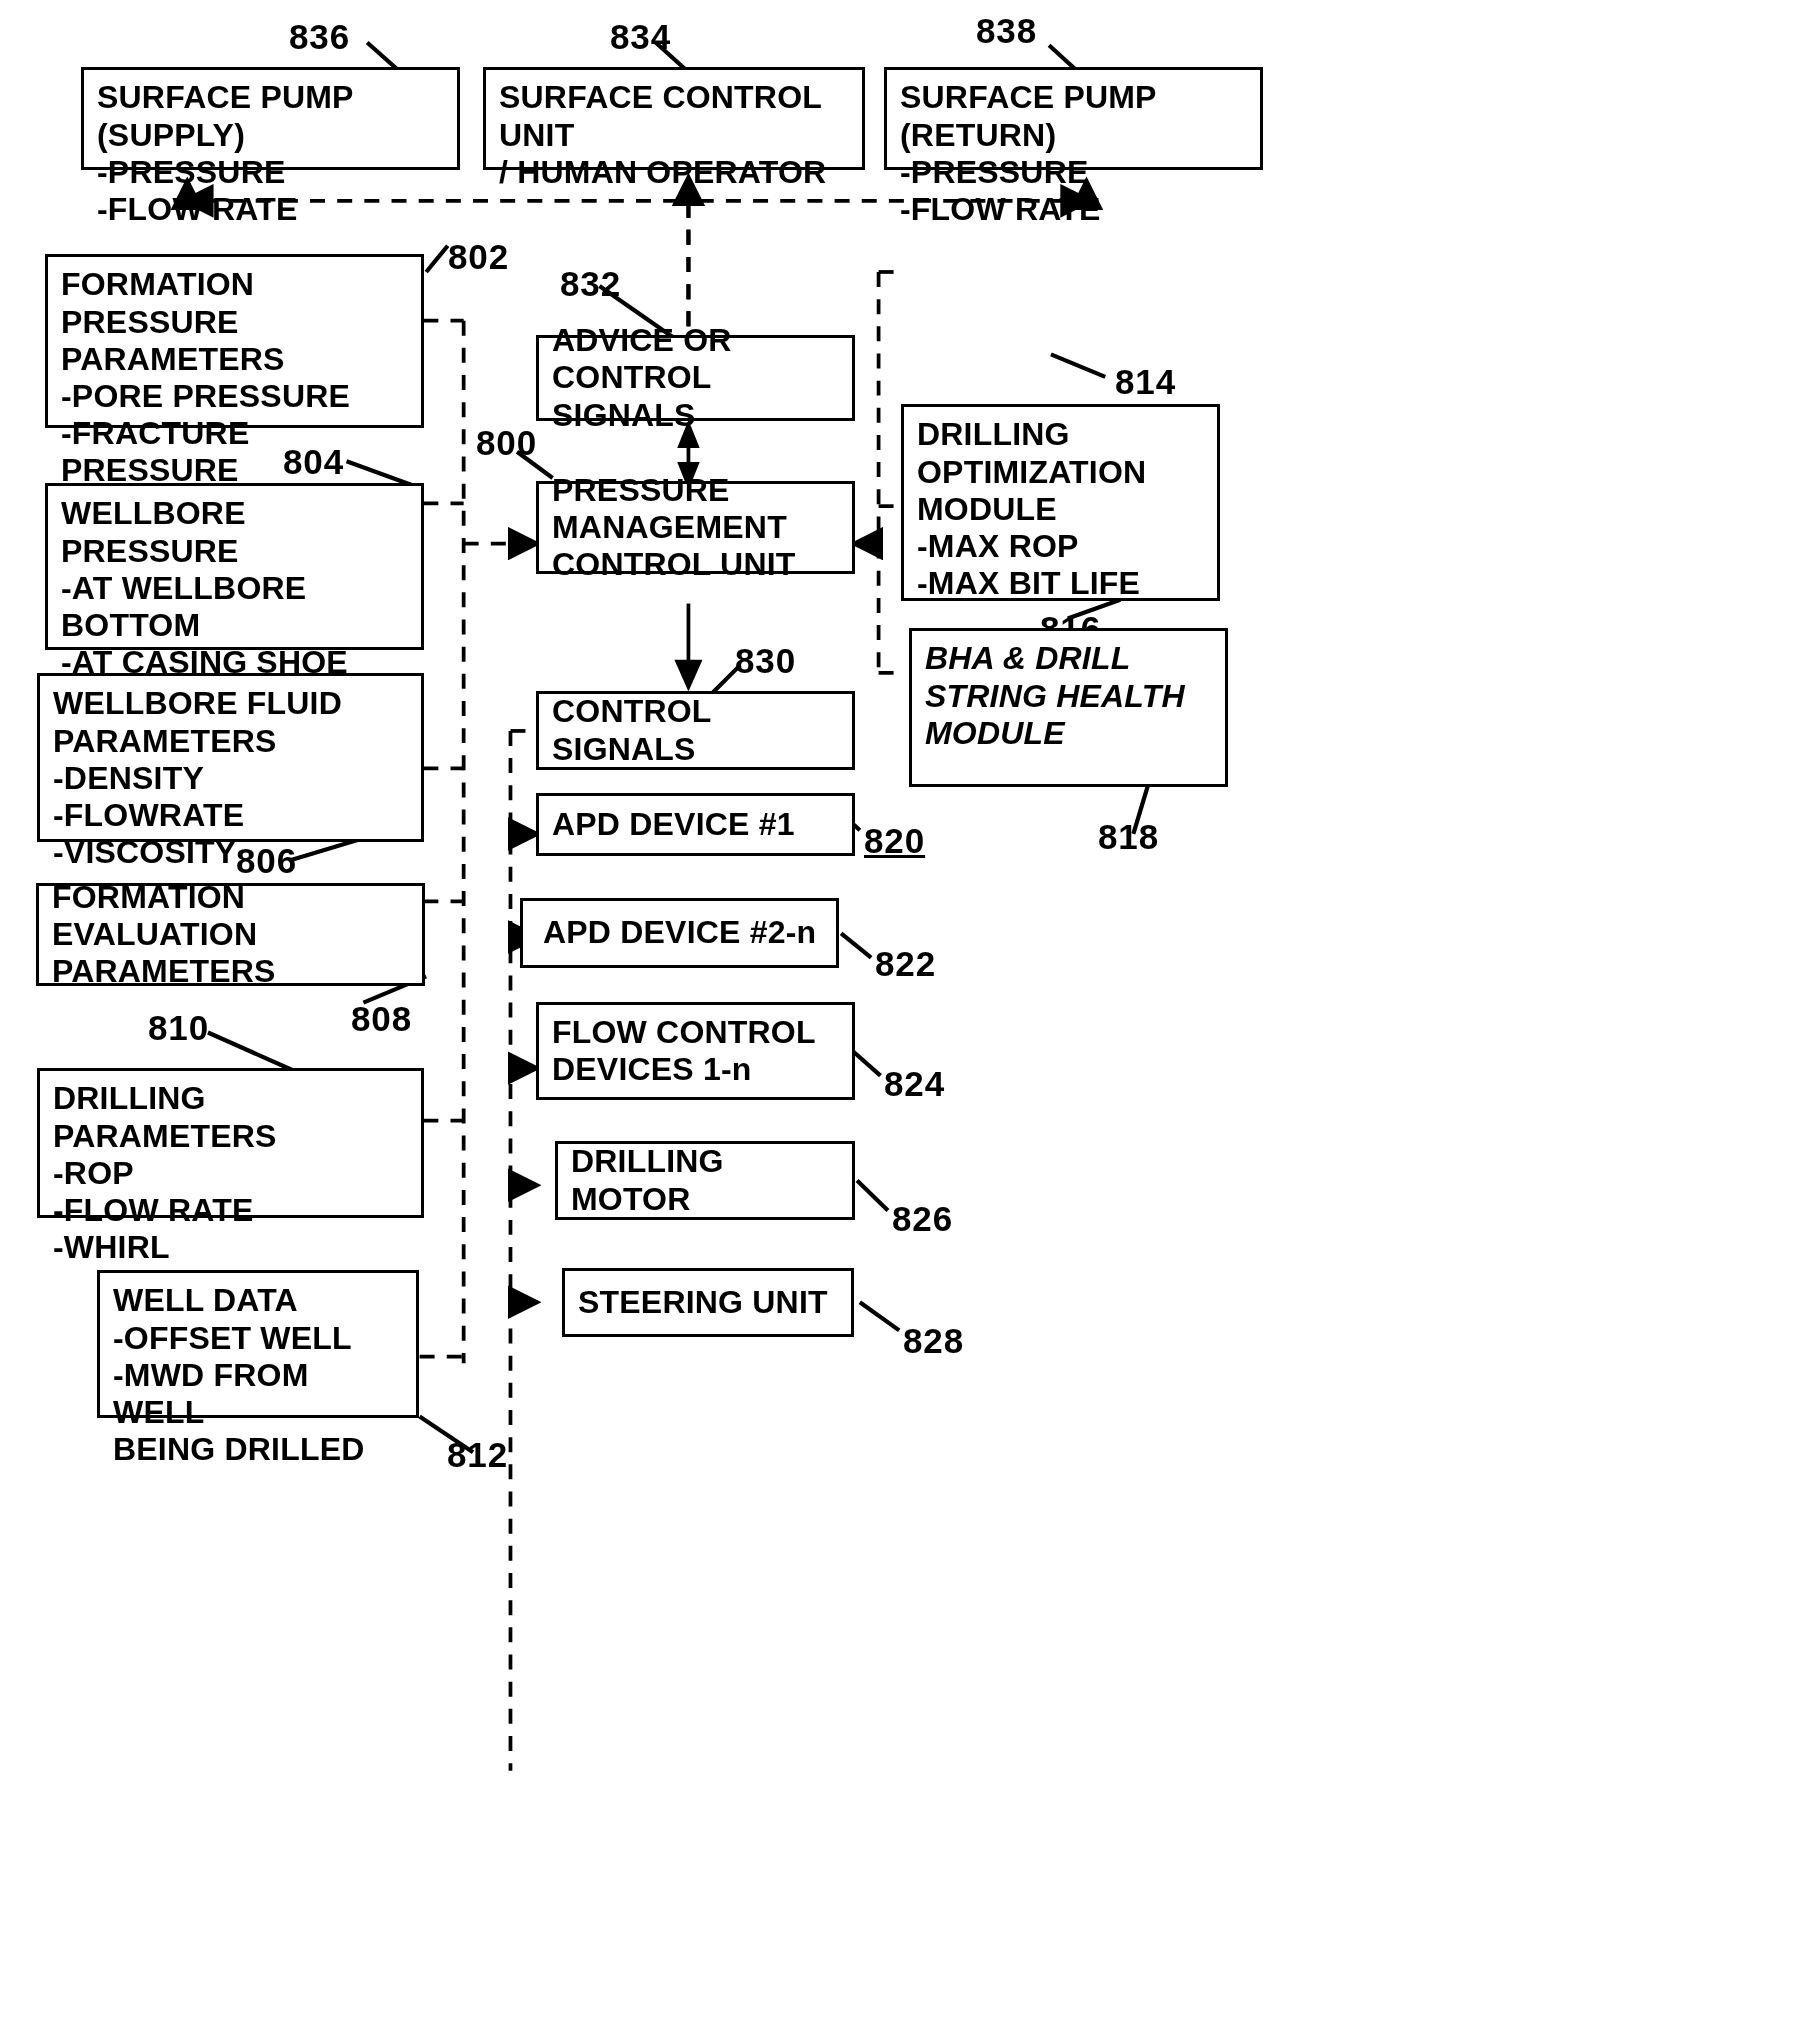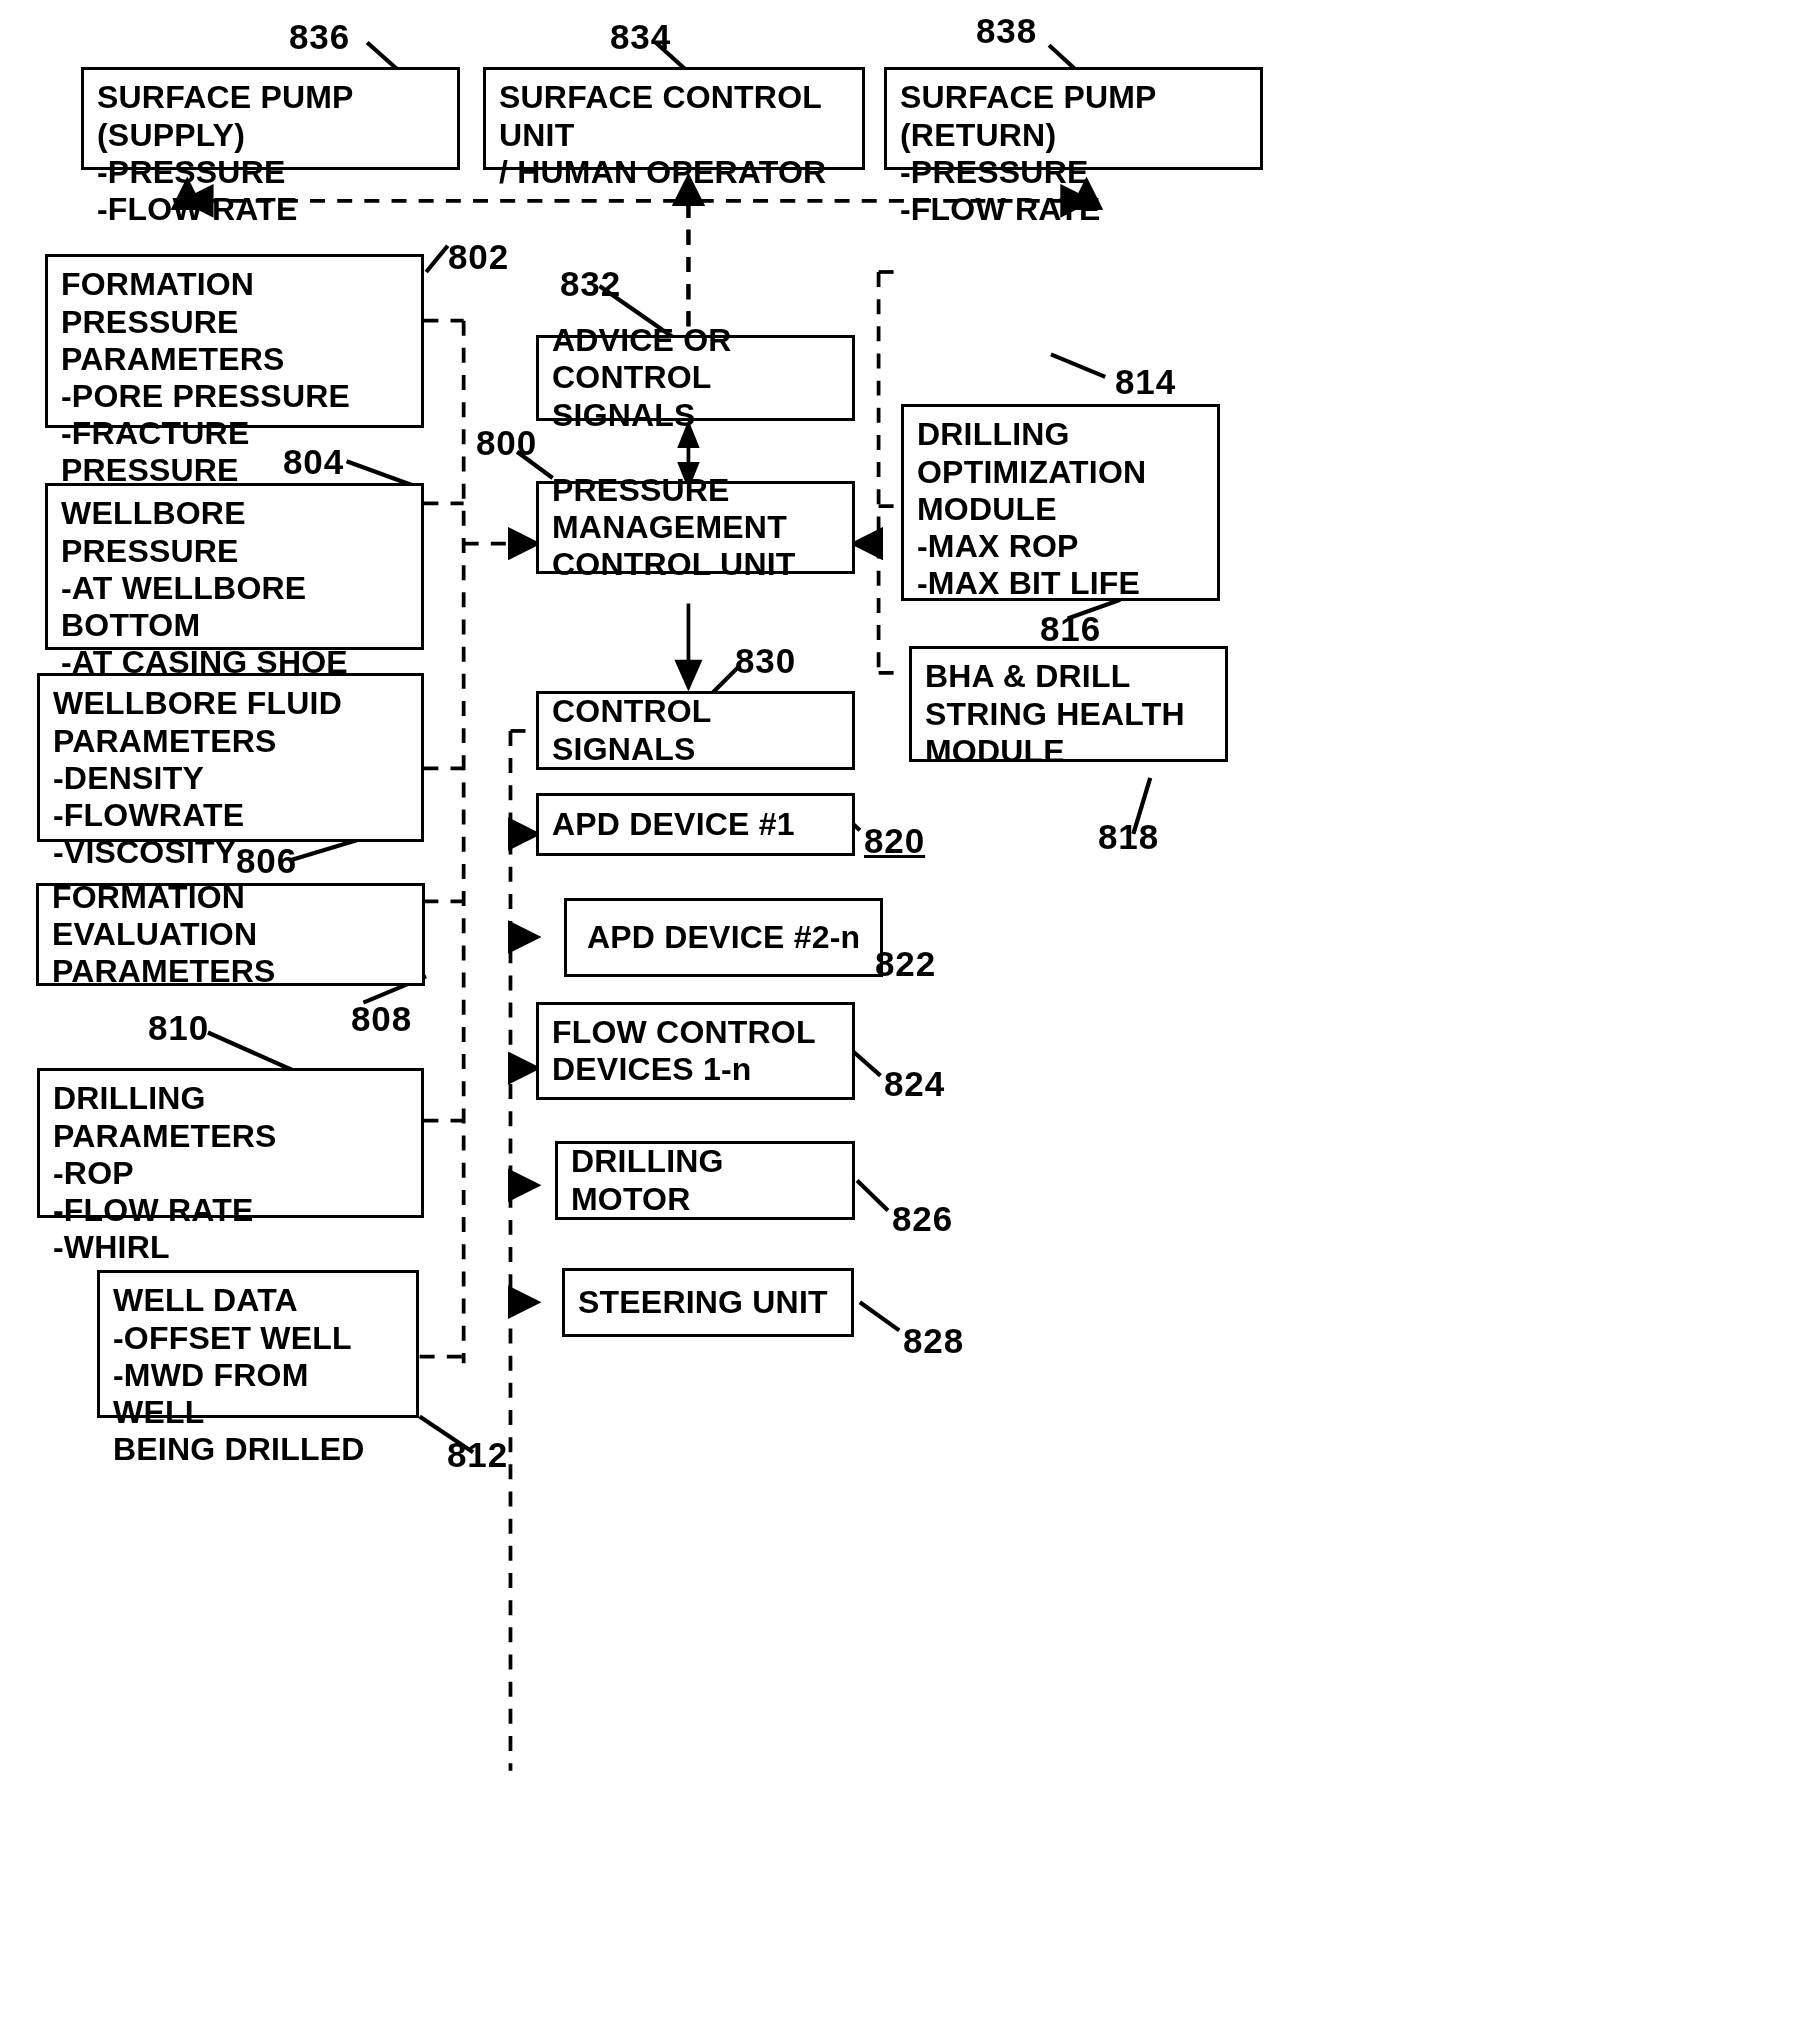--- a/index.html
+++ b/index.html
@@ -188,21 +188,21 @@
 MANAGEMENT
 CONTROL UNIT</div>
   <div class="ref" style="left:476px; top:423px;">800</div>
 
   <div class="box center-v" style="left:536px; top:691px; width:319px; height:79px;">CONTROL SIGNALS</div>
   <div class="ref" style="left:735px; top:641px;">830</div>
 
   <div class="box center-v" style="left:536px; top:793px; width:319px; height:63px;">APD DEVICE #1</div>
   <div class="ref" style="left:864px; top:821px;text-decoration:underline;">820</div>
 
-  <div class="box center-v" style="left:564px; top:898px; width:319px; height:79px;padding-left:20px;">APD DEVICE #2-n</div>
+  <div class="box center-v" style="left:520px; top:898px; width:319px; height:70px;padding-left:20px;">APD DEVICE #2-n</div>
   <div class="ref" style="left:875px; top:944px;">822</div>
 
   <div class="box center-v" style="left:536px; top:1002px; width:319px; height:98px;">FLOW CONTROL
 DEVICES 1-n</div>
   <div class="ref" style="left:884px; top:1064px;">824</div>
 
   <div class="box center-v" style="left:555px; top:1141px; width:300px; height:79px;">DRILLING MOTOR</div>
   <div class="ref" style="left:892px; top:1199px;">826</div>
 
   <div class="box center-v" style="left:562px; top:1268px; width:292px; height:69px;">STEERING UNIT</div>
@@ -210,19 +210,19 @@
 
   <div class="ref" style="left:1115px; top:362px;">814</div>
 
   <div class="box" style="left:901px; top:404px; width:319px; height:197px;">DRILLING
 OPTIMIZATION
 MODULE
 -MAX ROP
 -MAX BIT LIFE</div>
   <div class="ref" style="left:1040px; top:609px;">816</div>
 
-  <div class="box" style="left:909px; top:646px; width:319px; height:116px;">BHA &amp; DRILL
+  <div class="box" style="left:909px; top:628px; width:319px; height:159px;font-style:italic;">BHA &amp; DRILL
 STRING HEALTH
 MODULE</div>
   <div class="ref" style="left:1098px; top:817px;">818</div>
 
 </div>
 
 
 </body></html>

